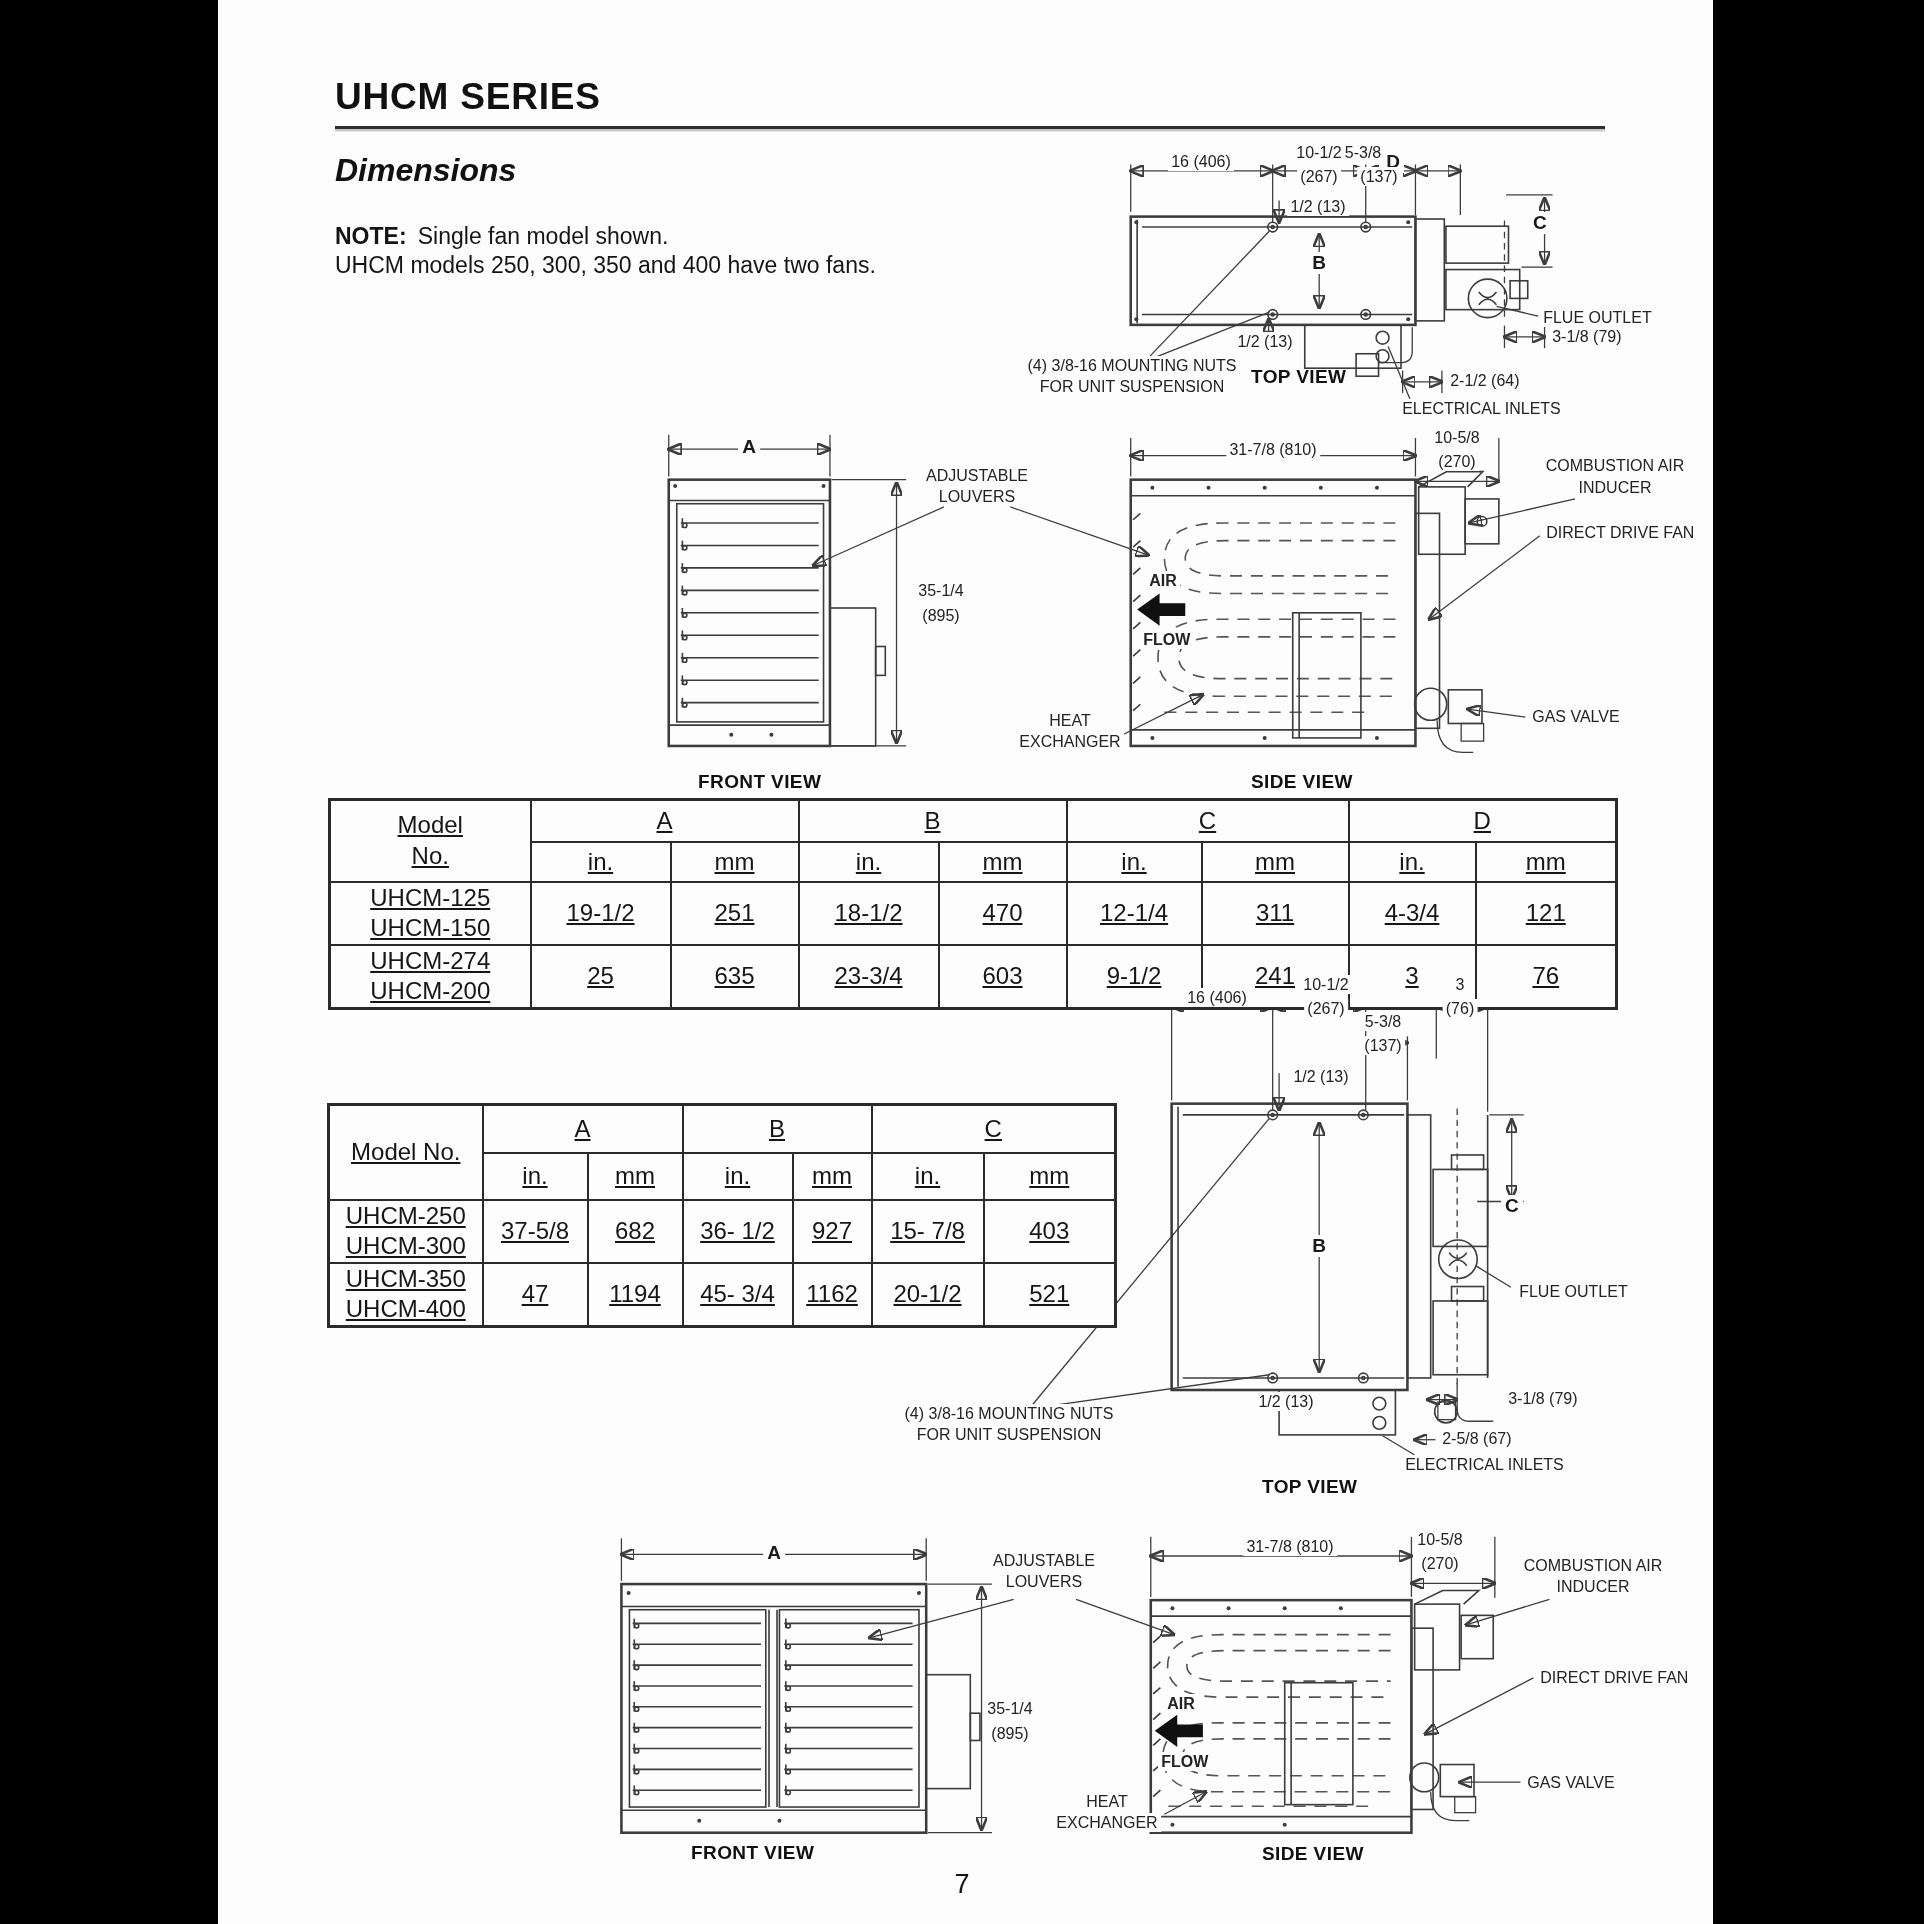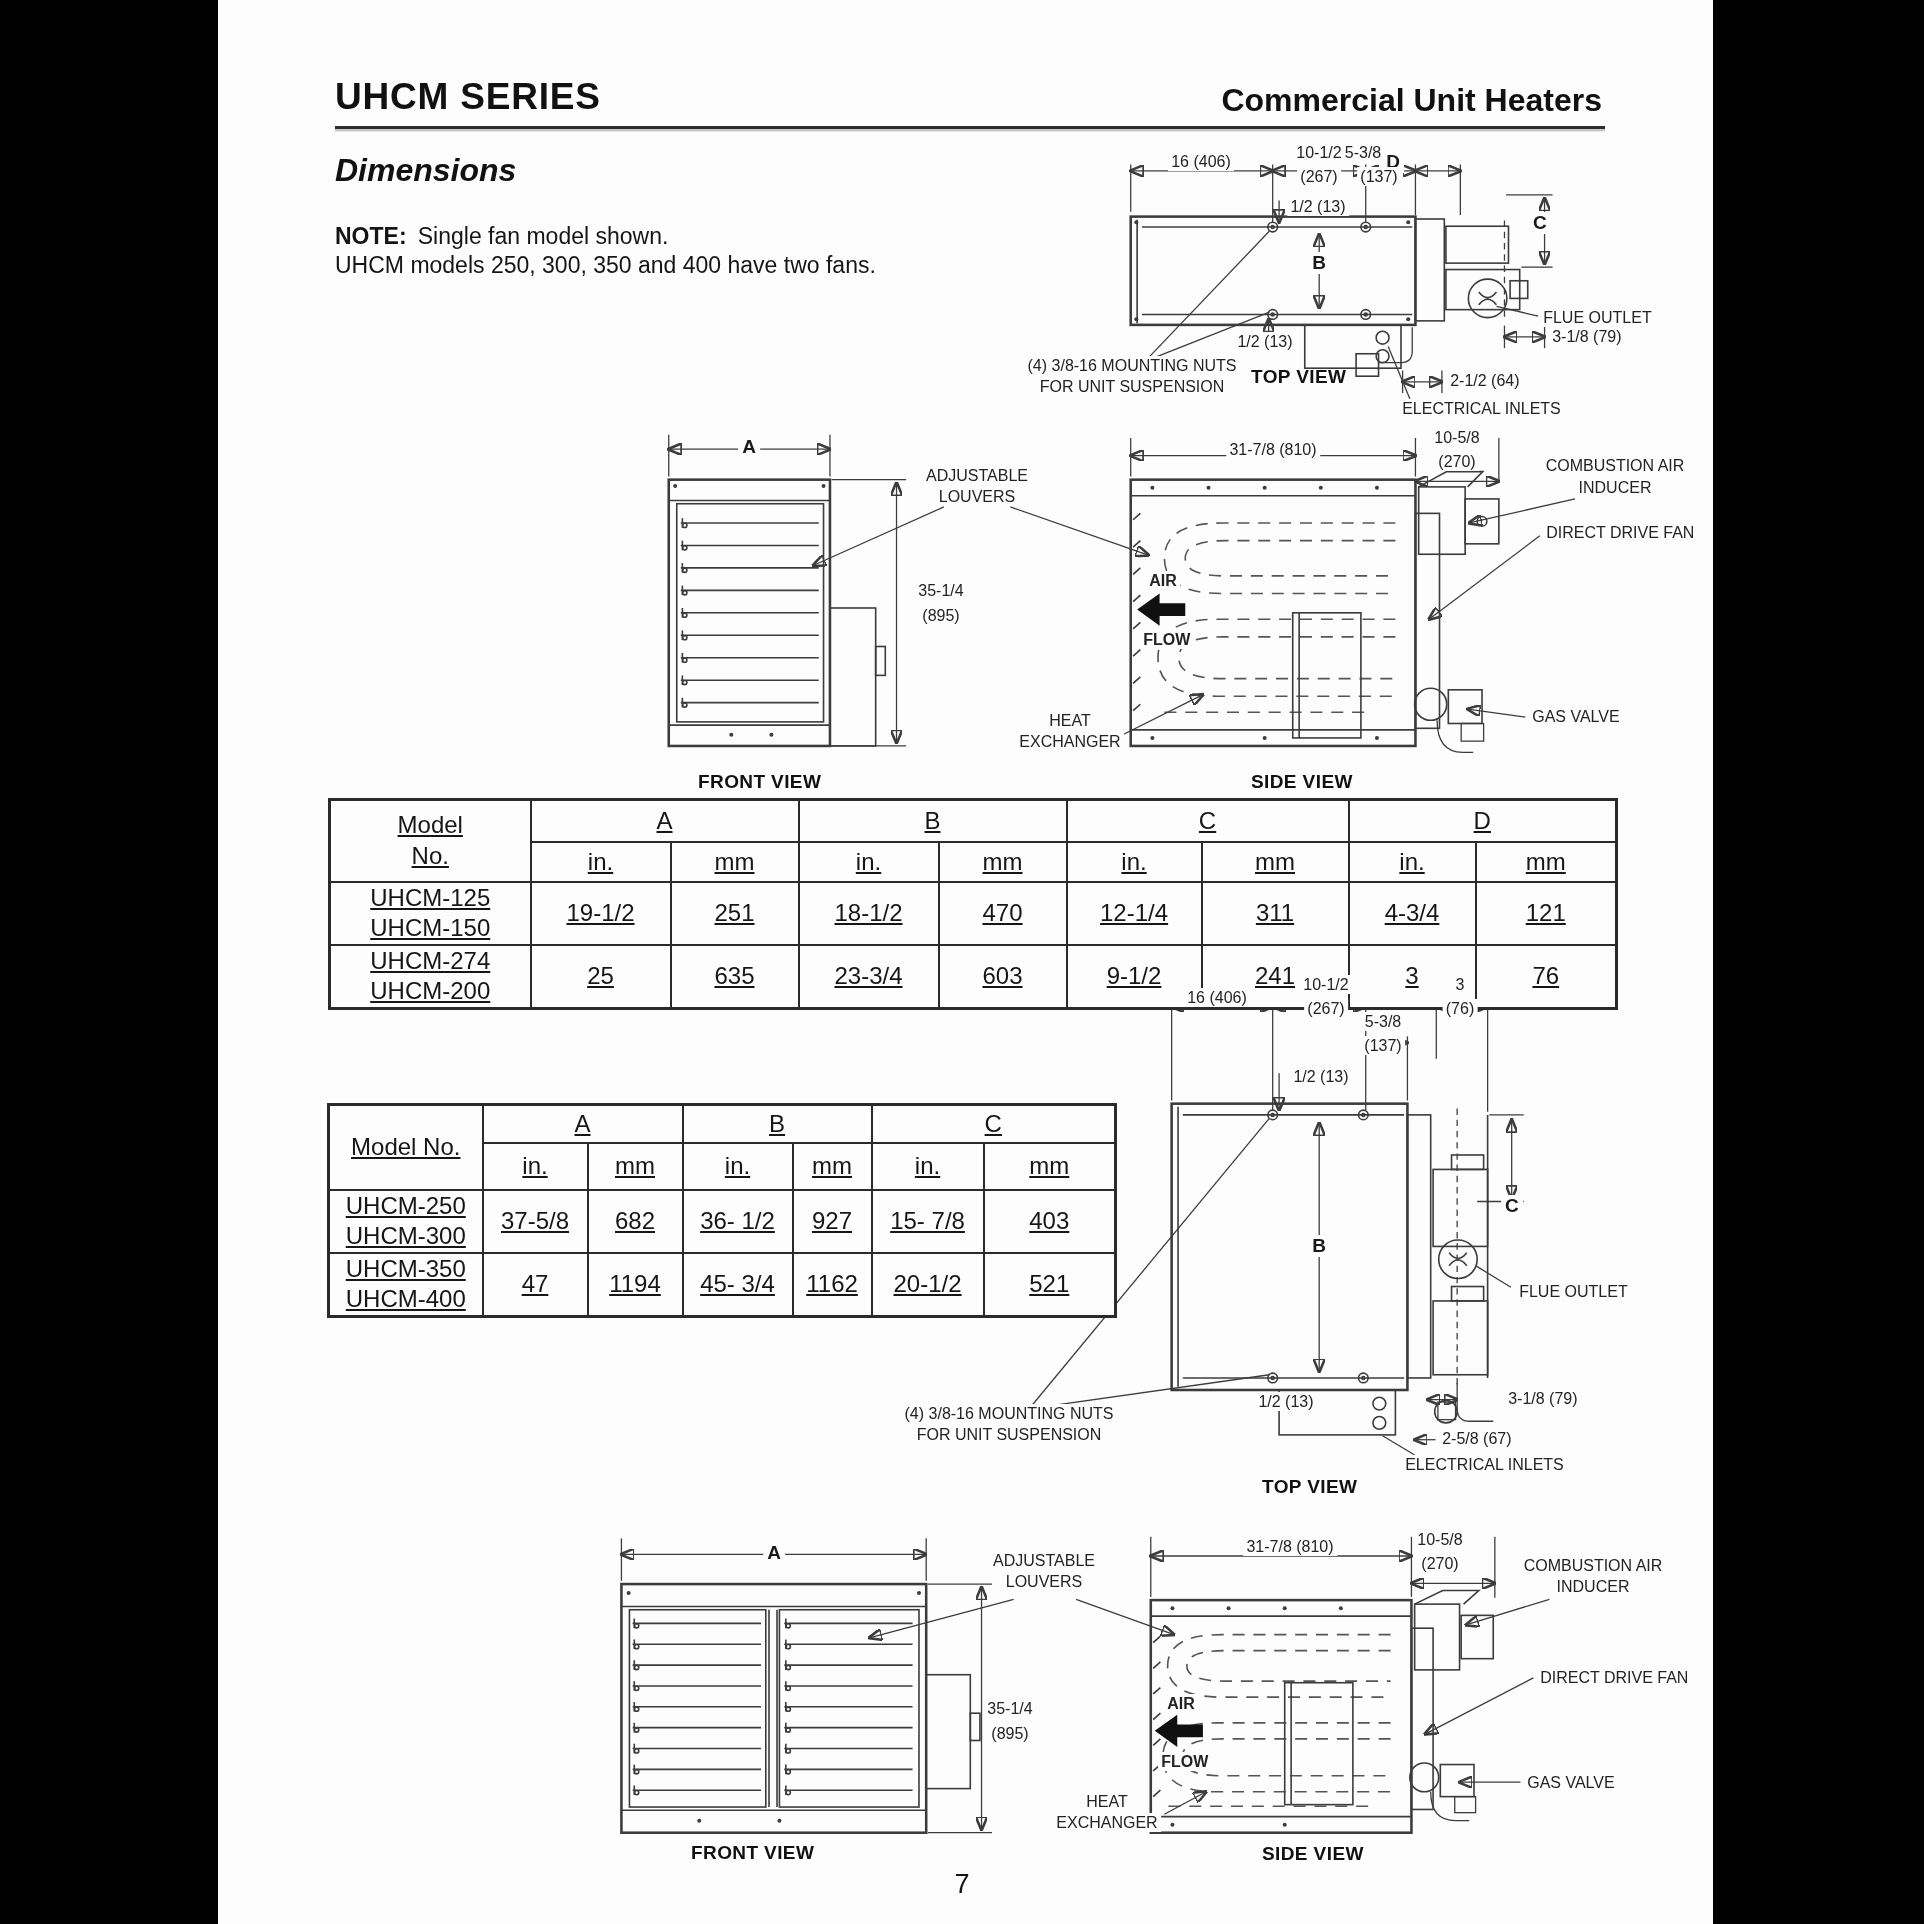--- a/index.html
+++ b/index.html
@@ -334,21 +334,20 @@
       <line x1="1592" y1="1916" x2="1592" y2="1992" class="thin"></line>
       <line x1="1488" y1="1974" x2="1592" y2="1974" class="thin" marker-start="url(#ar)" marker-end="url(#ar)"></line>
       <line x1="1660" y1="1994" x2="1556" y2="2026" class="thin" marker-end="url(#ar)"></line>
       <line x1="1640" y1="2092" x2="1505" y2="2162" class="thin" marker-end="url(#ar)"></line>
       <line x1="1624" y1="2222" x2="1548" y2="2222" class="thin" marker-end="url(#ar)"></line>
       <line x1="1180" y1="2262" x2="1232" y2="2234" class="thin" marker-end="url(#ar)"></line>
     </g>
   </svg>
 
   <div class="title-left">UHCM SERIES</div>
-  <div class="title-right">Commercial Unit Heaters</div>
   <div class="rule"></div>
   <div class="section-title">Dimensions</div>
   <div class="note" style="top:223px;text-align:center;">
     <b>NOTE:</b><span>Single fan model shown.</span>
   </div>
   <div class="note" style="top:252px;">UHCM models 250, 300, 350 and 400 have two fans.</div>
 
   <div class="lbl c" style="left:983px;top:152px">16 (406)</div>
   <div class="lbl c" style="left:1101px;top:143px">10-1/2</div>
   <div class="lbl c" style="left:1101px;top:167px">(267)</div>
@@ -473,21 +472,21 @@
     <colgroup>
       <col style="width:154px">
           <col style="width:105px">
           <col style="width:95px">
           <col style="width:110px">
       <col style="width:79px">
           <col style="width:112px">
           <col style="width:132px">
     </colgroup>
     <tbody>
-          <tr style="height:38px">
+          <tr style="height:48px">
       <th rowspan="2">Model No.</th>
       <th colspan="2">A</th>
       <th colspan="2">B</th>
       <th colspan="2">C</th>
     </tr>
     <tr style="height:47px">
       <th>in.</th>
       <th>mm</th>
       <th>in.</th>
       <th>mm</th>

